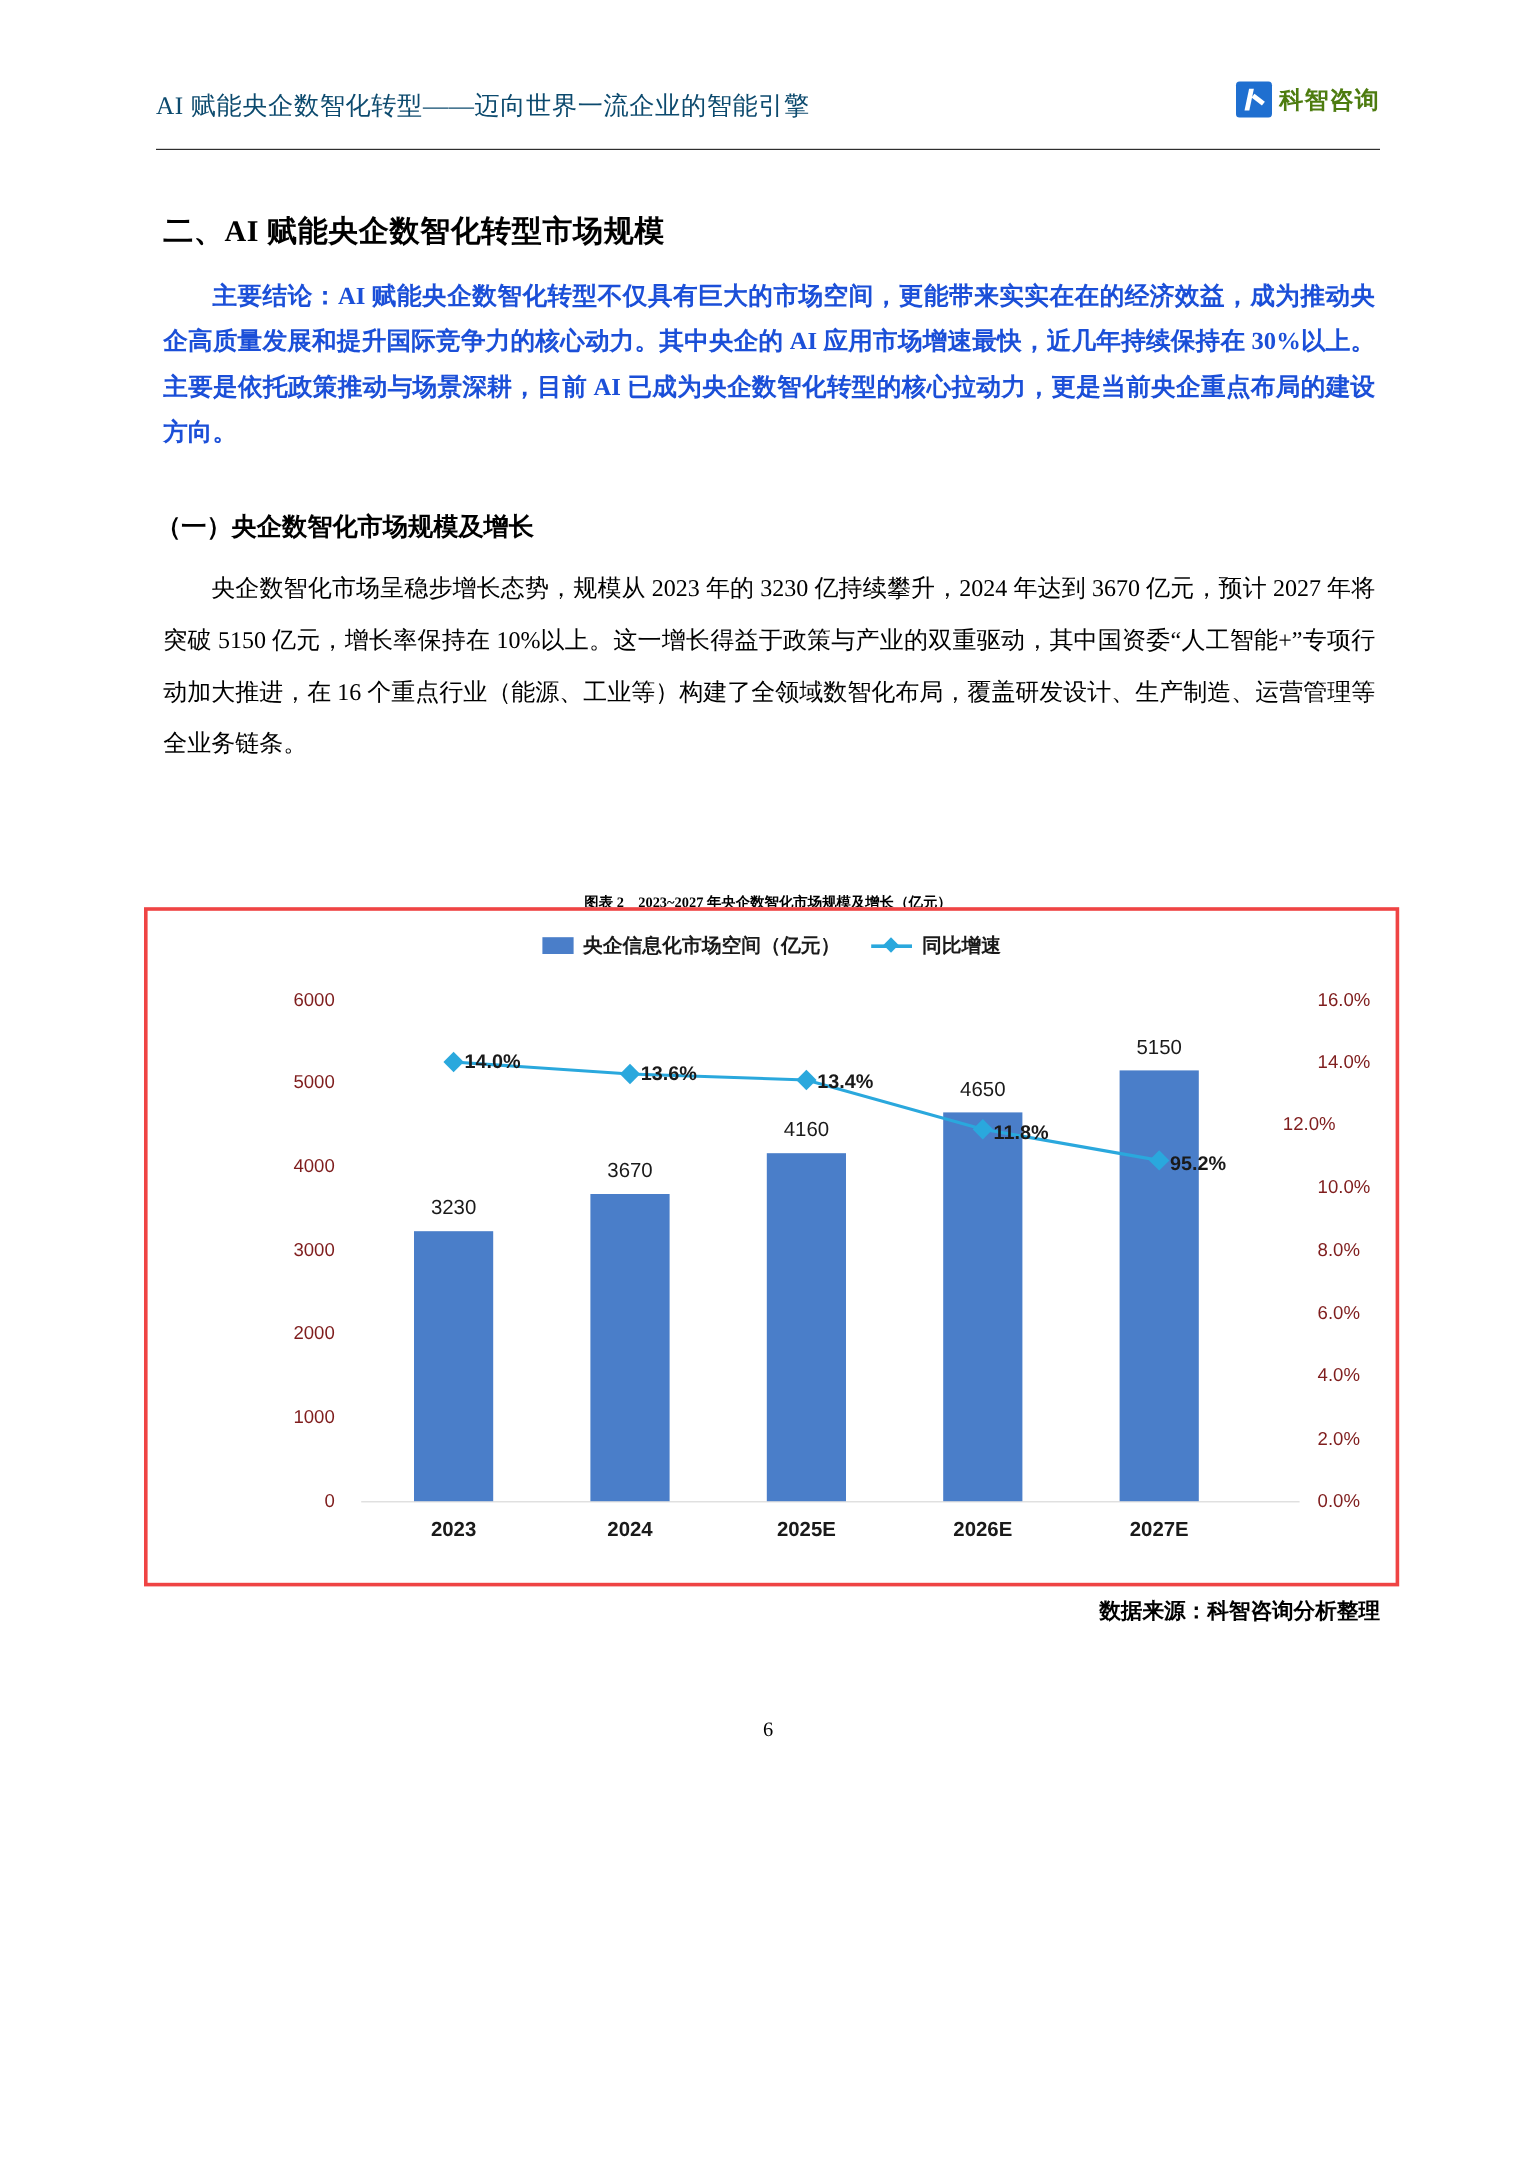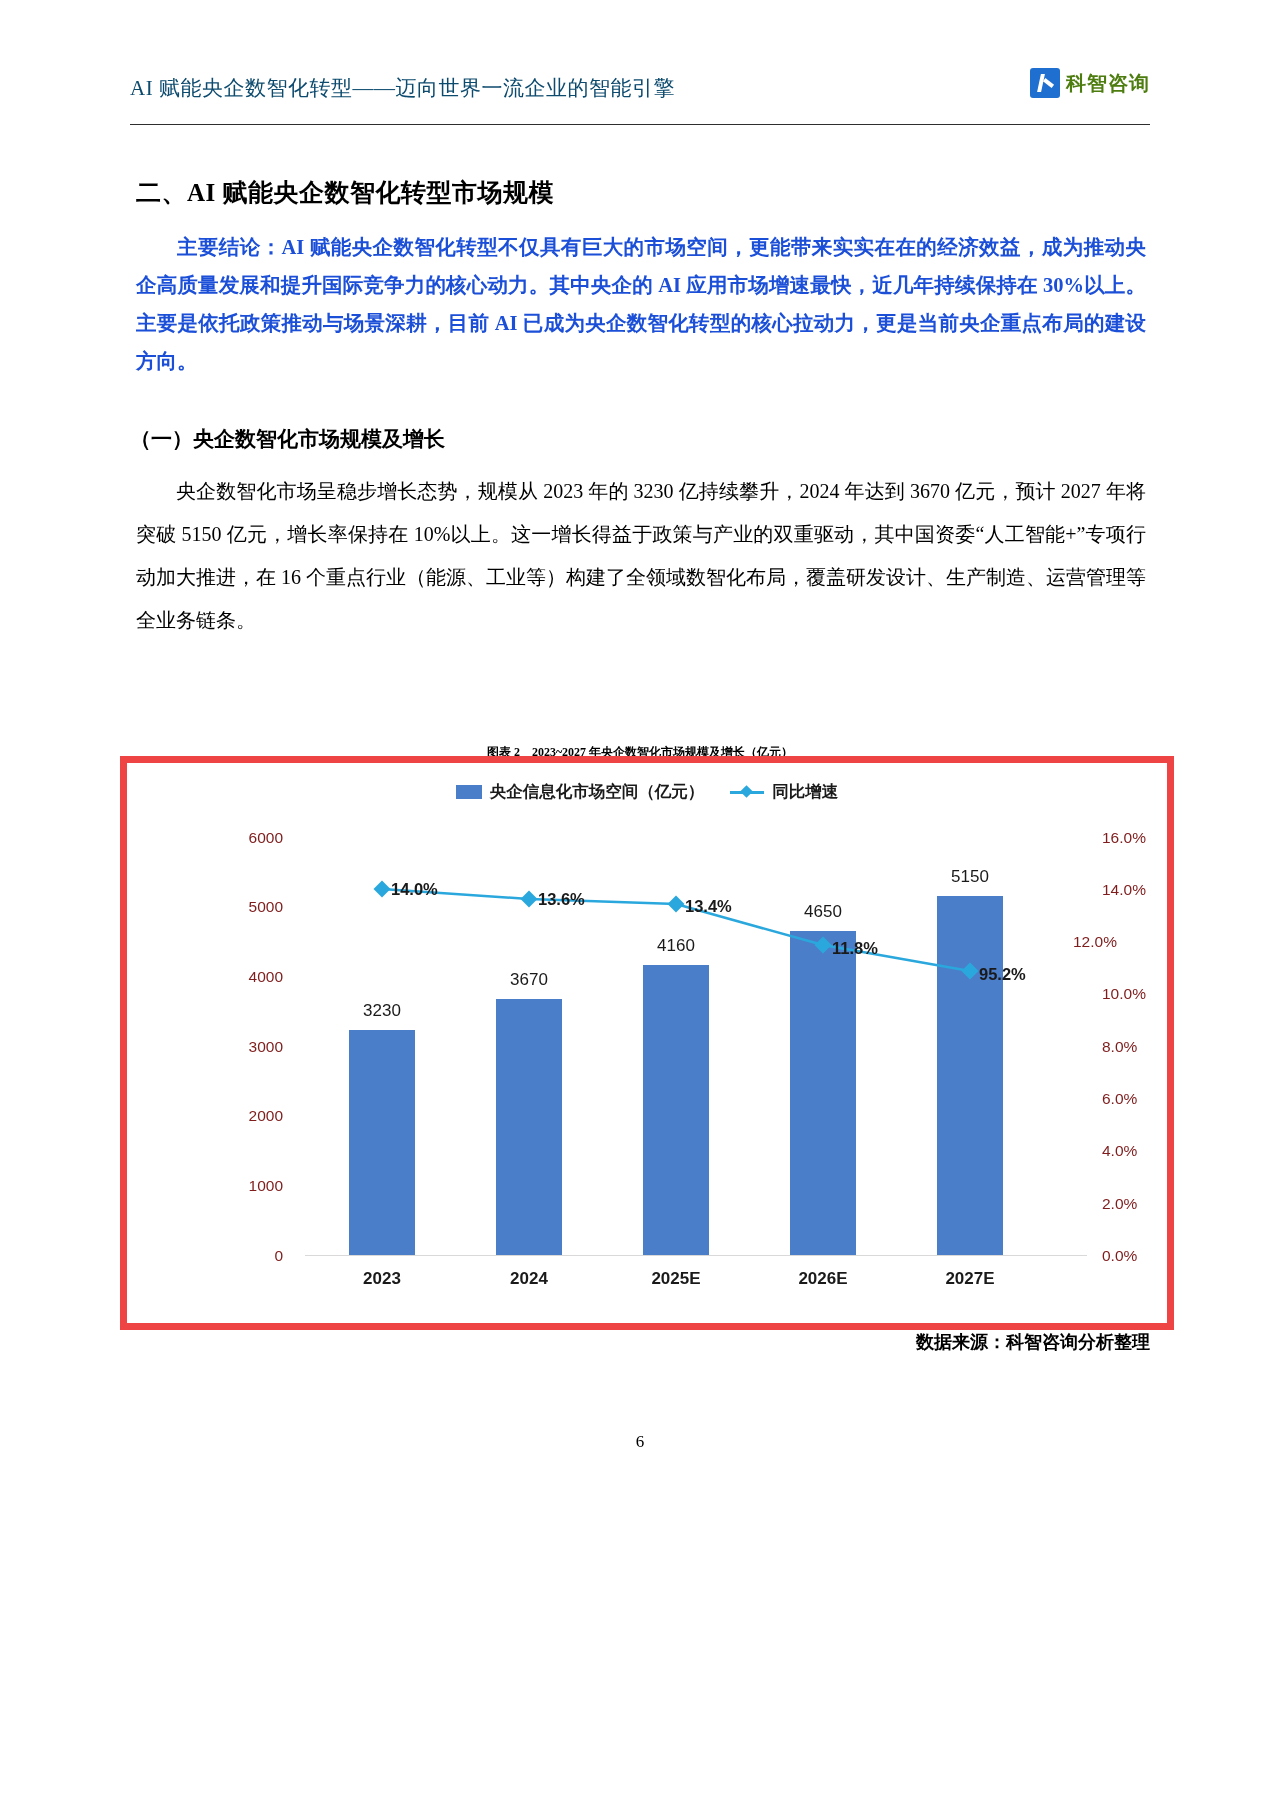--- a/index.html
+++ b/index.html
@@ -134,21 +134,21 @@
     font-weight: bold;
     font-family: "Liberation Serif", "DejaVu Serif", serif;
     margin-top: 36px;
   }
   .chart-box {
     position: absolute;
     left: 120px;
     top: 756px;
     width: 1040px;
     height: 560px;
-    border: 7px solid #ef4444;
+    border: 3px solid #ef4444;
     background: #ffffff;
   }
   .legend {
     position: absolute;
     left: 0; top: 18px;
     width: 1040px;
     display: flex;
     justify-content: center;
     align-items: center;
     gap: 26px;

